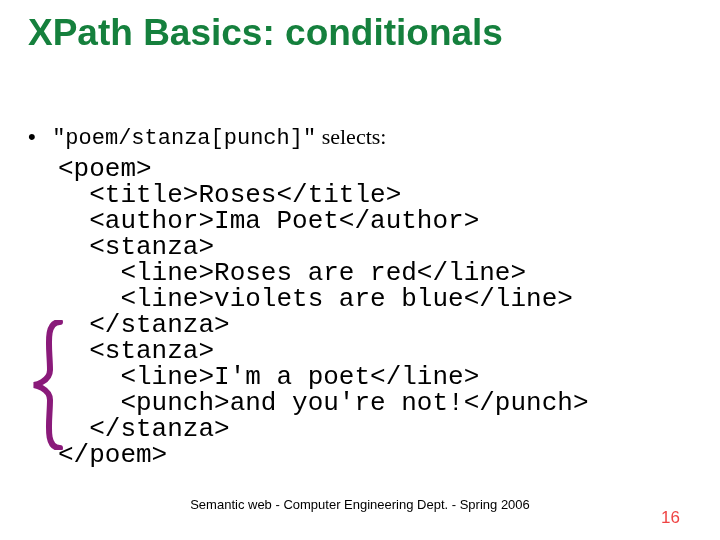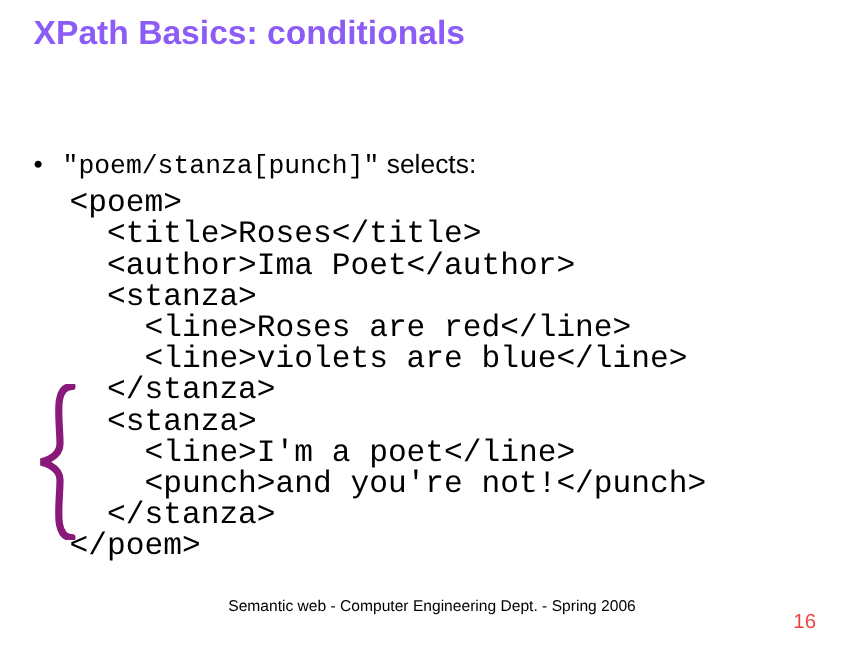--- a/index.html
+++ b/index.html
@@ -14,41 +14,41 @@
   }
   .slide {
     width: 720px;
     height: 540px;
     position: relative;
   }
   .title {
     position: absolute;
     top: 12px;
     left: 28px;
-    font-size: 28px;
+    font-size: 37px;
     font-weight: bold;
-    color: #8b5cf6;
+    color: #15803d;
   }
   .bullet-row {
     position: absolute;
     top: 124px;
     left: 28px;
     font-size: 22px;
     color: #000;
   }
   .bullet-dot {
     display: inline-block;
     width: 18px;
     vertical-align: top;
   }
   .mono {
     font-family: "Courier New", Courier, monospace;
   }
   .selects-word {
-    font-family: Liberation Sans, sans-serif;
+    font-family: Liberation Serif, serif;
   }
   .code-block {
     position: absolute;
     top: 156px;
     left: 58px;
     font-family: "Courier New", Courier, monospace;
     font-size: 26px;
     line-height: 26px;
     color: #000;
     white-space: pre;

